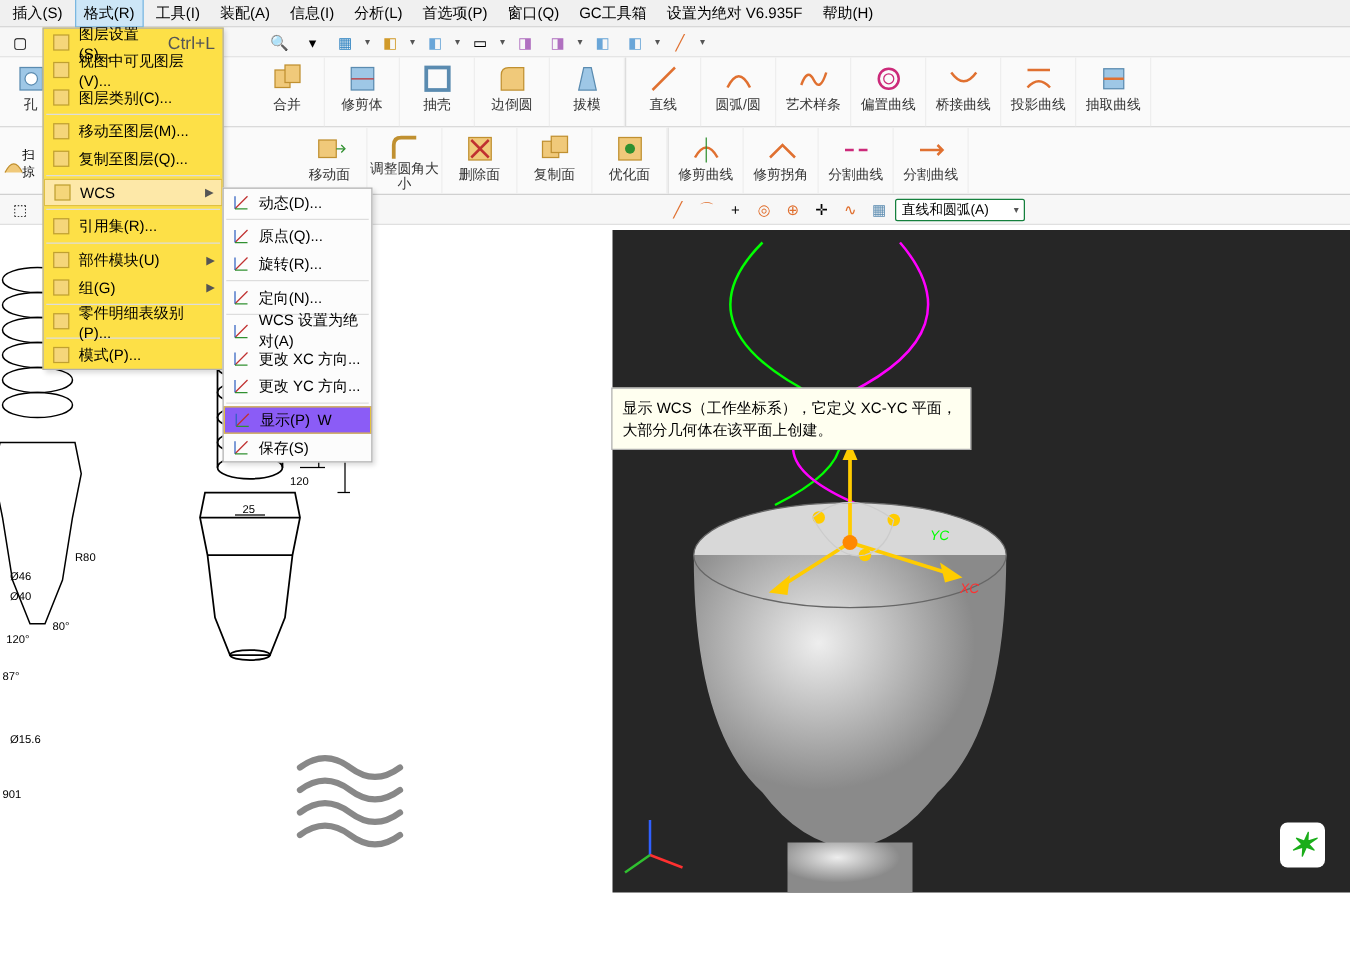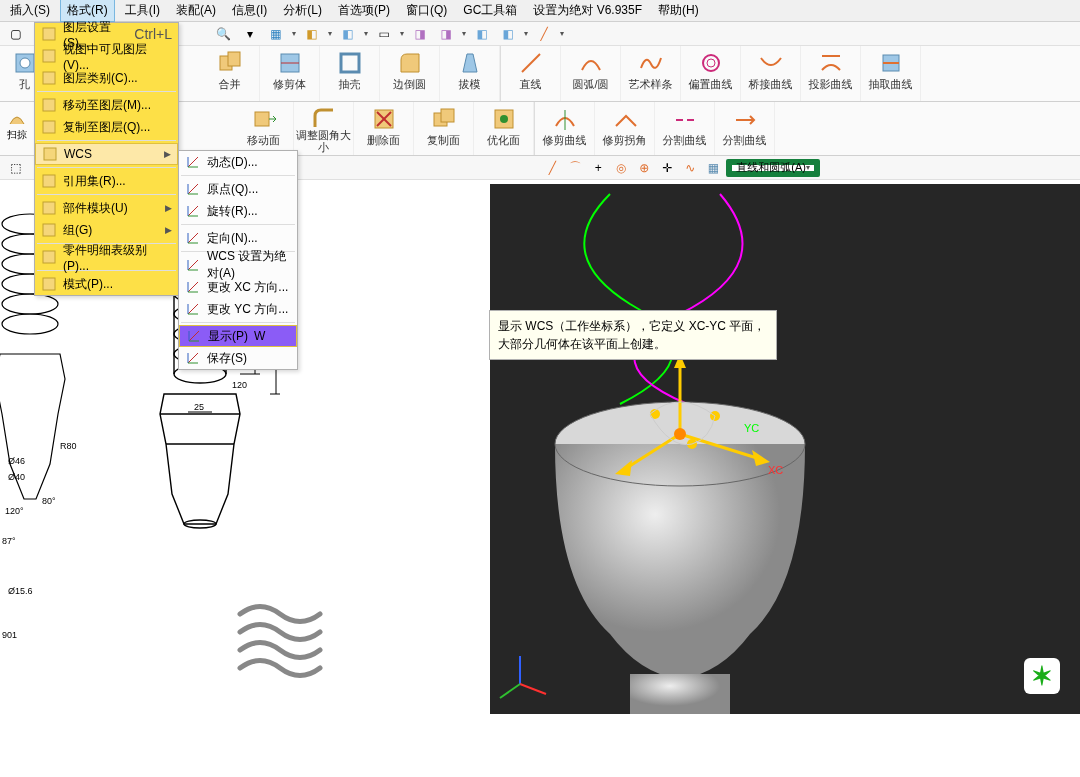--- a/index.html
+++ b/index.html
@@ -24,31 +24,31 @@
   .dropdown-menu .sc { margin-left: auto; font-size: 14px; color: #555; }
   .submenu { position: absolute; left: 178px; top: 150px; width: 120px; background: #fcfcfc; border: 1px solid #b0b0b0; box-shadow: 2px 2px 4px rgba(0,0,0,.15); z-index: 101; }
   .submenu .mi { display: flex; align-items: center; height: 22px; padding: 0 6px; gap: 6px; }
   .submenu .mi.hl { background: #8b5cf6; border: 1px solid #e0c040; }
   .submenu .sep { height: 1px; background: #ddd; margin: 2px 2px; }
   .tooltip { position: absolute; left: 489px; top: 310px; width: 288px; background: #fffff0; border: 1px solid #b0b0b0; padding: 6px 8px; font-size: 12px; z-index: 102; line-height: 18px; }
   .quickbar { height: 24px; background: #f7f7f7; border-bottom: 1px solid #e0e0e0; display: flex; align-items: center; padding: 0 6px; gap: 4px; }
   .content { position: relative; height: 530px; display: flex; }
   .left-pane { width: 490px; background: #fff; position: relative; overflow: hidden; }
   .left-pane img, .left-pane svg { position: absolute; }
-  .right-pane { flex: 1; background: #262626; position: relative; overflow: hidden; }
+  .right-pane { flex: 1; background: #262626; position: relative; overflow: hidden; font-style: italic; }
   .watermark { position: absolute; right: 20px; bottom: 20px; display: flex; align-items: center; gap: 8px; color: #fff; font-size: 22px; font-weight: bold; z-index: 5; }
   .watermark .wicon { width: 36px; height: 36px; background: #fff; border-radius: 6px; display: flex; align-items: center; justify-content: center; color: #1aad19; font-size: 26px; }
   .mini-ico { width: 16px; height: 16px; display: inline-block; }
   .path-label { position: absolute; left: 4px; top: 263px; font-size: 11px; color: #333; background:#f0f0f0; padding:1px 2px;}
-  .select-pill { display:inline-flex; align-items:center; height:18px; border:6px solid #15803d; border-radius:2px; padding:0 4px; font-size:11px; gap:0; background:#fff;}
+  .select-pill { display:inline-flex; align-items:center; height:18px; border:1px solid #15803d; border-radius:2px; padding:0 4px; font-size:11px; gap:20px; background:#fff;}
   .panel-dock { position:absolute; left:300px; top:225px; width:160px; height:42px; border:1px solid #c5c5c5; background:#eee; }
   .panel-dock .hdr { height:18px; background:#ddd; }
   .panel-dock .body { display:flex; align-items:center; justify-content:flex-end; padding:2px 6px; font-size:11px;}
   .ribbon2 { display:flex; background:#fafafa; border-bottom:1px solid #d0d0d0; height:54px;}
-  .small-col { width:34px; display:flex; flex-direction:column; align-items:center; padding-top:4px;}
+  .small-col { width:34px; display:flex; flex-direction:row; align-items:center; padding-top:4px;}
   .lineicon { width:26px; height:26px; }
 </style>
 </head>
 <body>
 
 <div class="menubar">
   <span>插入(S)</span>
   <span class="active">格式(R)</span>
   <span>工具(I)</span>
   <span>装配(A)</span>

